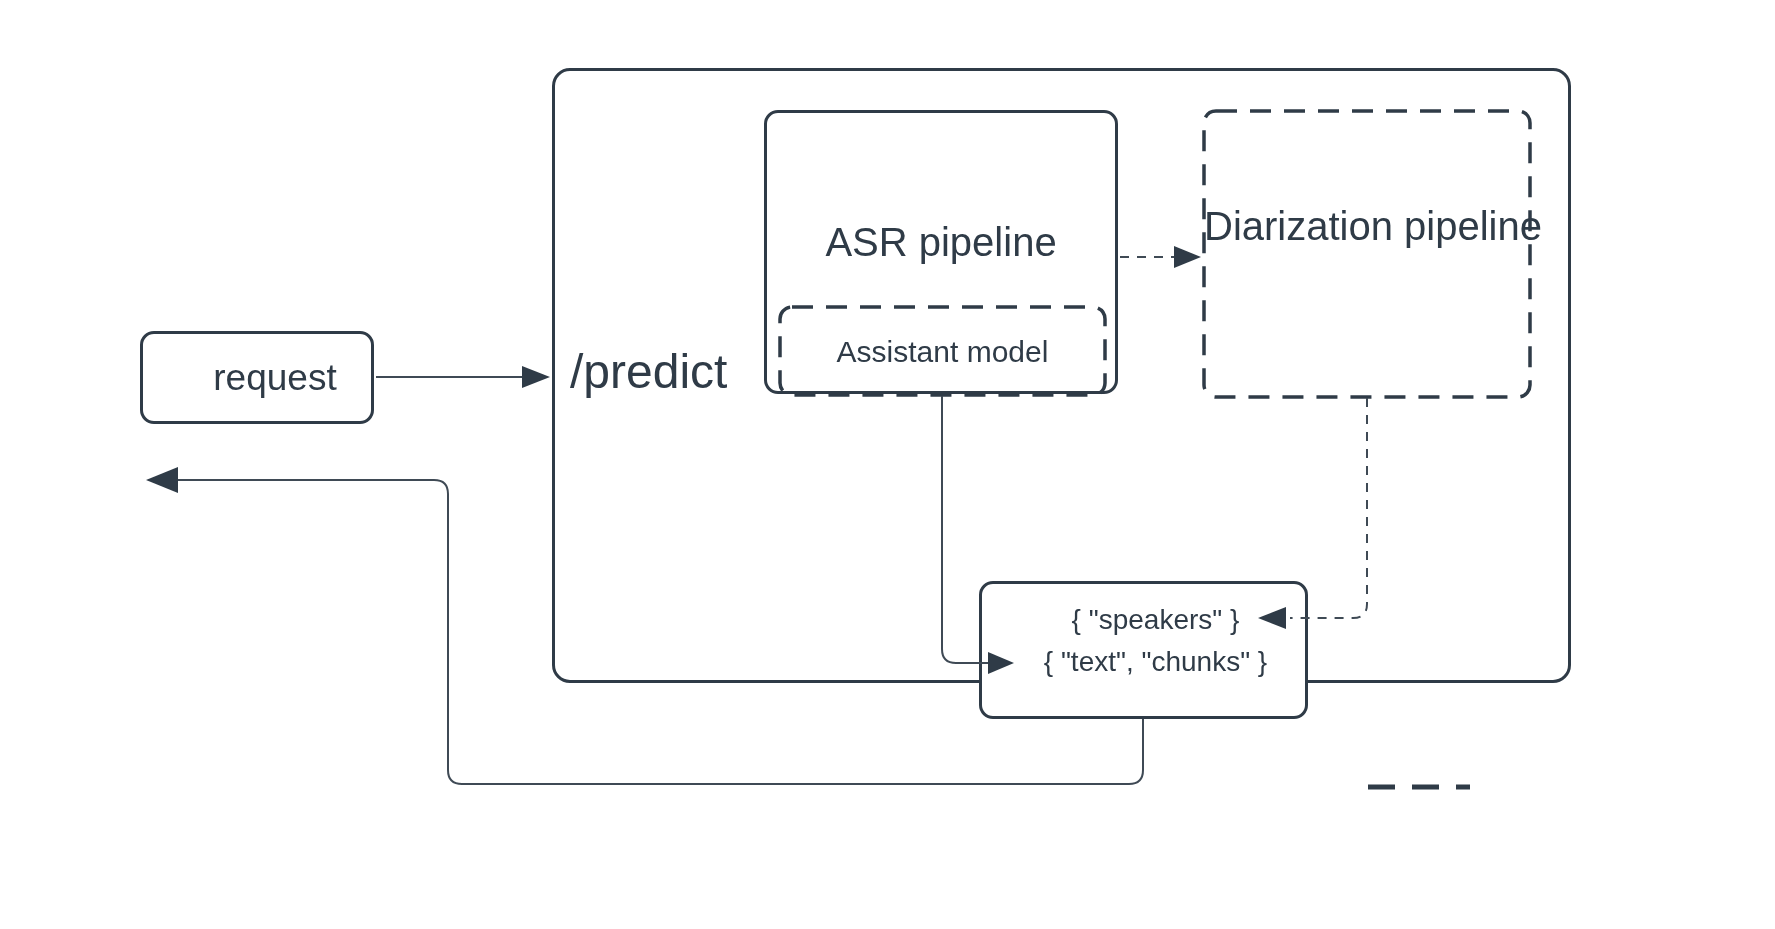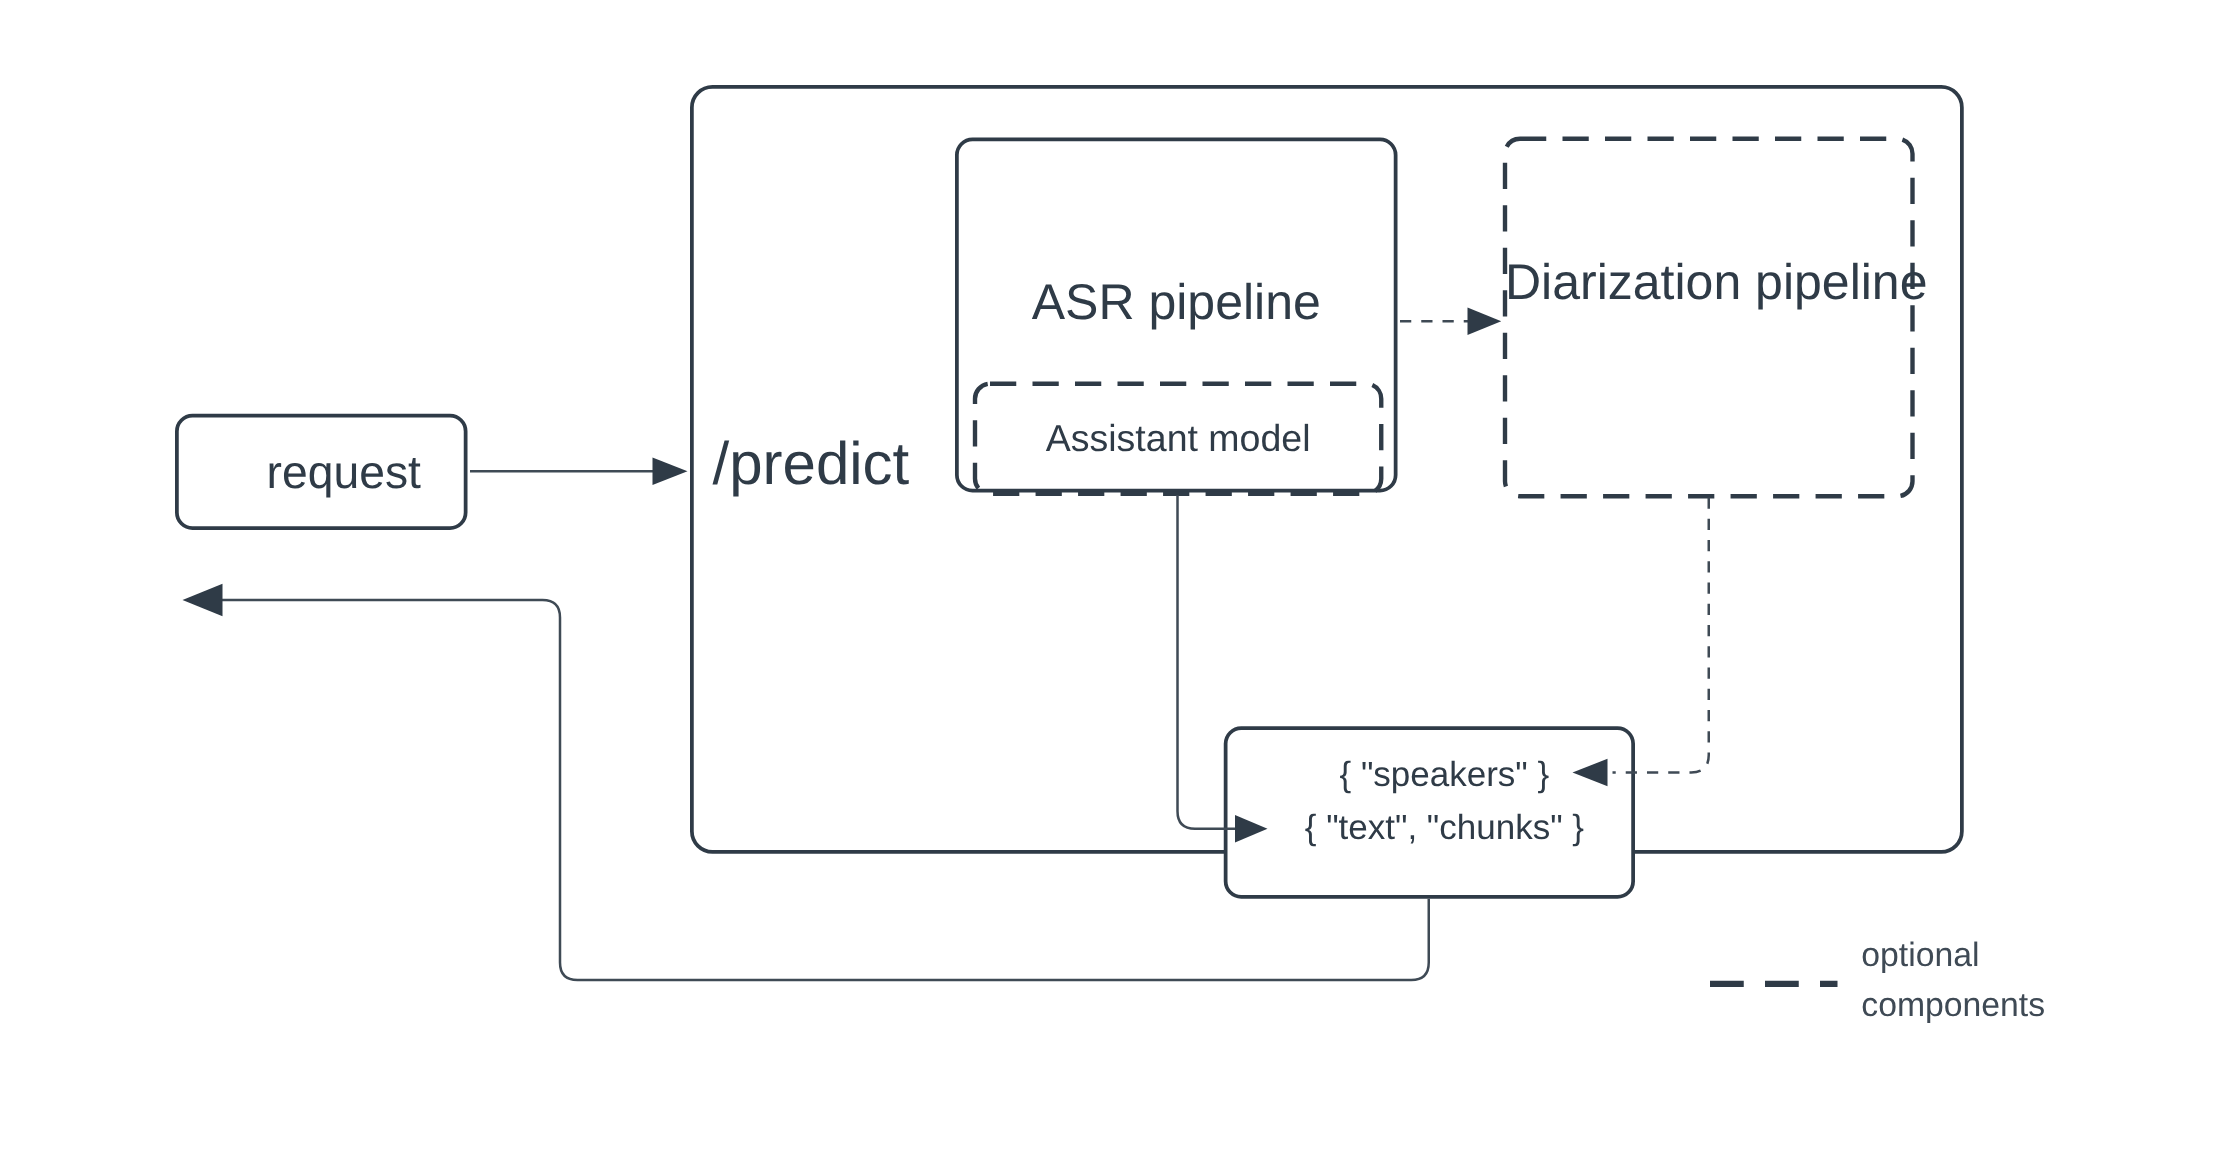--- a/index.html
+++ b/index.html
@@ -73,22 +73,20 @@
 
   <div class="node" id="box-output">
     <span class="out-line">{ "speakers" }</span>
     <span class="out-line">{ "text", "chunks" }</span>
   </div>
 
   <div class="lbl" id="lbl-predict">/predict</div>
   <div class="lbl" id="lbl-asr">ASR pipeline</div>
   <div class="lbl" id="lbl-assistant">Assistant model</div>
   <div class="lbl" id="lbl-diarization">Diarization pipeline</div>
-  <div class="lbl" id="legend-text">optional
-components</div>
 
   <svg id="wires" viewBox="0 0 1775 929">
 
     <rect class="dashedbox" x="780" y="307" width="325" height="88" rx="12"></rect>
     <rect class="dashedbox" x="1204" y="111" width="326" height="286" rx="12"></rect>
 
     <line class="thin" x1="376" y1="377" x2="528" y2="377"></line>
     <polygon class="head" points="550,377 522,366 522,388"></polygon>
 
     <line class="thindash" x1="1120" y1="257" x2="1176" y2="257"></line>

